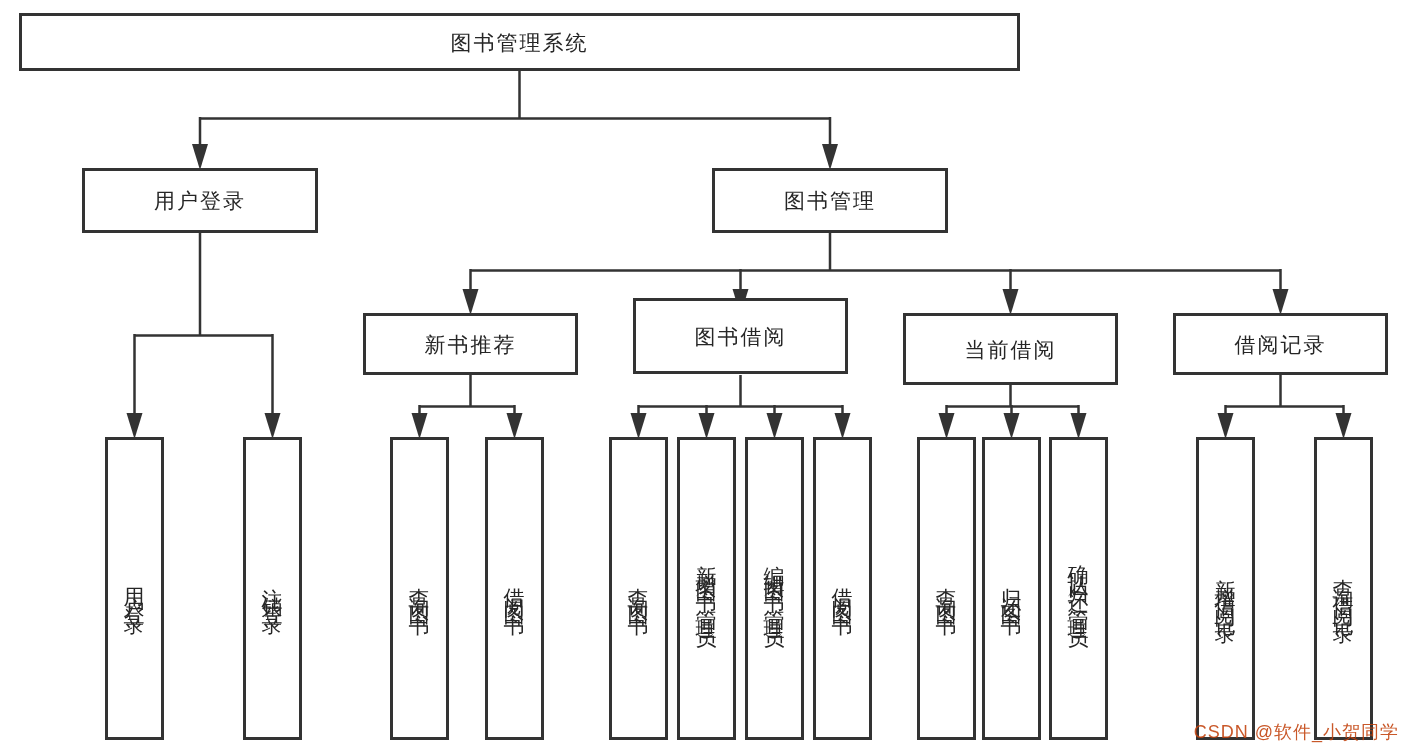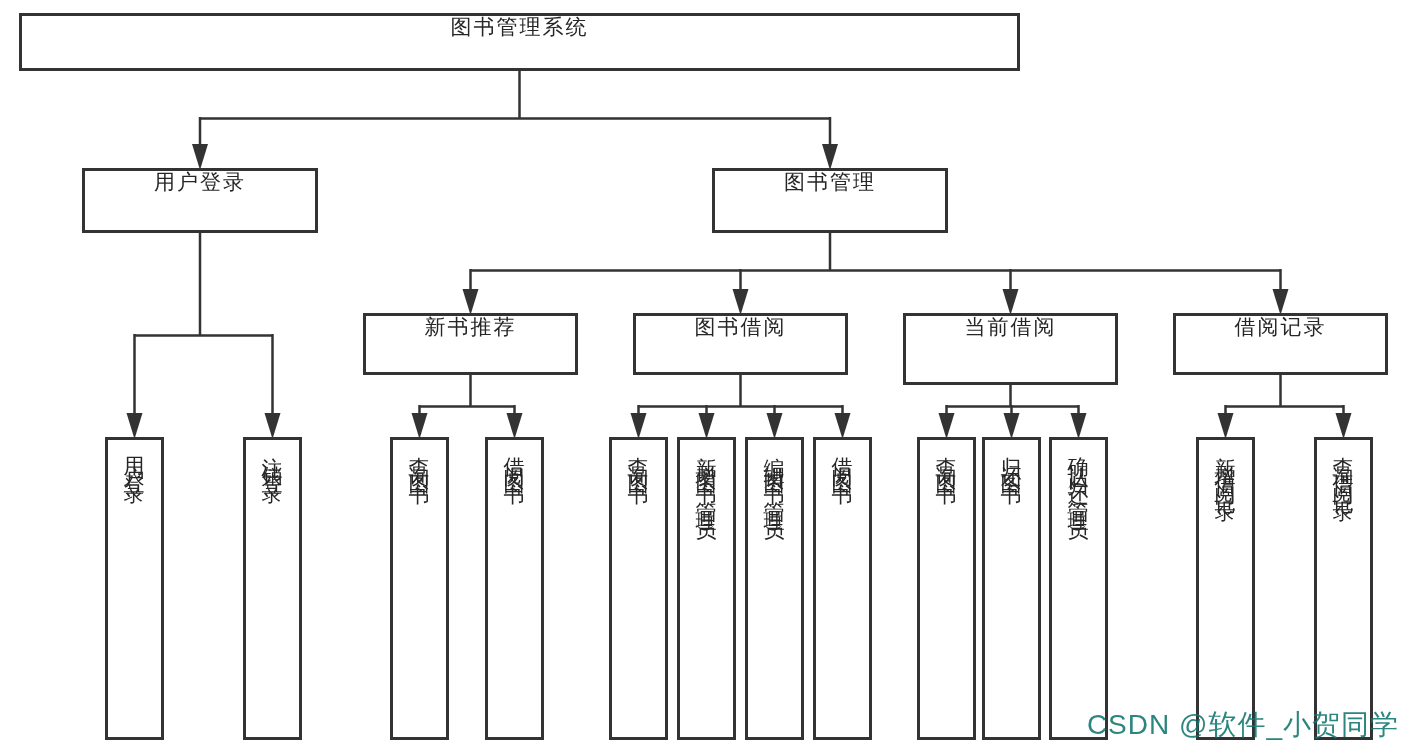--- a/index.html
+++ b/index.html
@@ -6,30 +6,30 @@
   .stage{
     position:relative;width:1405px;height:747px;background:#ffffff;overflow:hidden;
     font-family:"Liberation Sans","DejaVu Sans",sans-serif;color:#262626;
   }
   .wires{position:absolute;left:0;top:0;z-index:1;}
   .wires path{fill:none;stroke:#333333;stroke-width:2.5;}
   .wires polygon{fill:#333333;stroke:none;}
   .node{
     position:absolute;z-index:2;box-sizing:border-box;
     background:#ffffff;border:3px solid #333333;
-    display:flex;justify-content:center;
+    display:flex;align-items:center;justify-content:center;
     font-size:21px;letter-spacing:2px;line-height:1;white-space:nowrap;
   }
   .vnode span{
     writing-mode:vertical-rl;text-orientation:mixed;
     font-size:21px;letter-spacing:9px;line-height:1;white-space:nowrap;
   }
   .watermark{
     position:absolute;right:6px;bottom:3px;z-index:5;
-    font-size:28px;letter-spacing:1px;color:#0f766e;opacity:.88;white-space:nowrap;margin-left:16px;
+    font-size:18px;letter-spacing:1px;color:#c2410c;opacity:.88;white-space:nowrap;margin-left:16px;
   }
 </style>
 </head>
 <body>
 
 <div class="stage">
 
   <svg class="wires" width="1405" height="747" viewBox="0 0 1405 747">
     <path d="
       M519.5 71 V118.5
@@ -95,21 +95,21 @@
   <div class="node" style="left:82px;top:168px;width:236px;height:65px">
     <span>用户登录</span>
   </div>
   <div class="node" style="left:712px;top:168px;width:236px;height:65px">
     <span>图书管理</span>
   </div>
 
   <div class="node" style="left:363px;top:313px;width:215px;height:62px">
     <span>新书推荐</span>
   </div>
-  <div class="node" style="left:633px;top:313px;width:215px;height:62px">
+  <div class="node" style="left:633px;top:298px;width:215px;height:76px">
     <span>图书借阅</span>
   </div>
   <div class="node" style="left:903px;top:313px;width:215px;height:72px">
     <span>当前借阅</span>
   </div>
   <div class="node" style="left:1173px;top:313px;width:215px;height:62px">
     <span>借阅记录</span>
   </div>
 
   <div class="node vnode" style="left:105px;top:437px;width:59px;height:303px">

